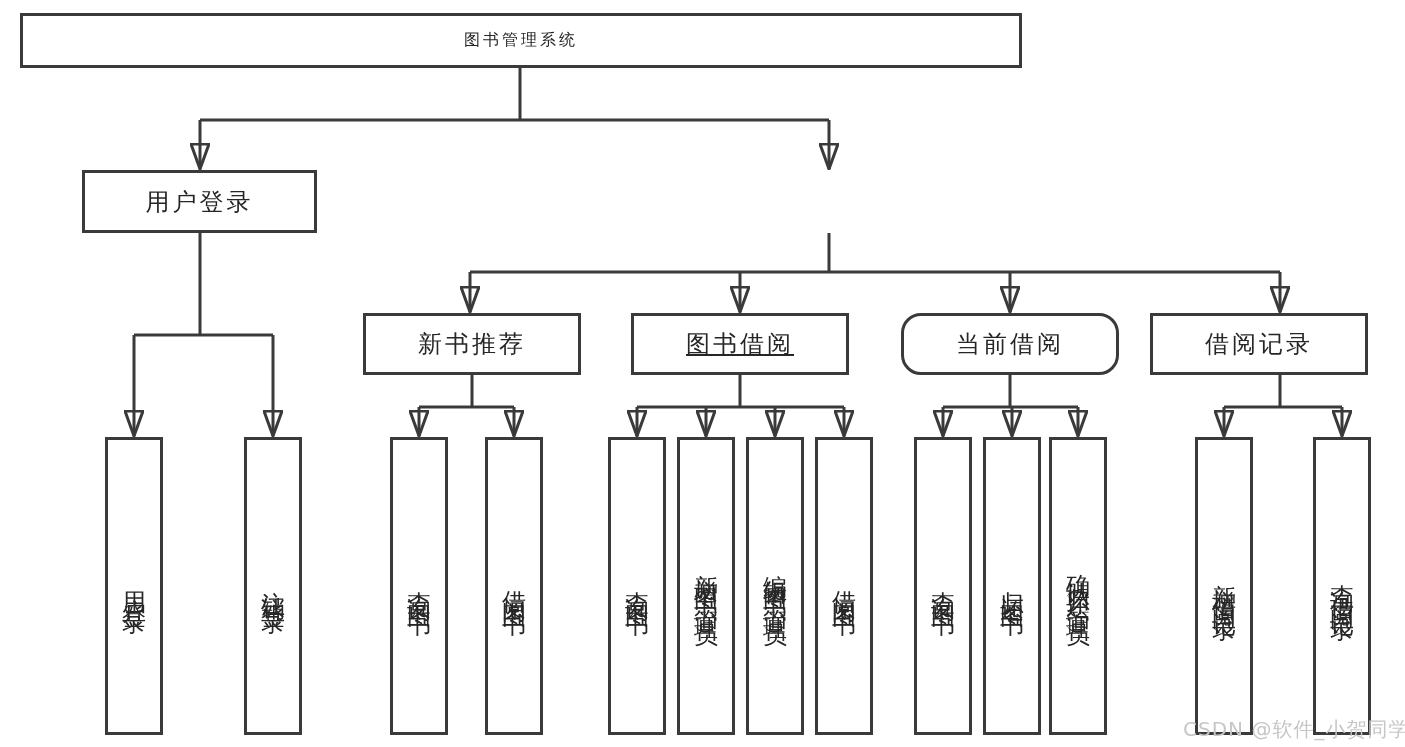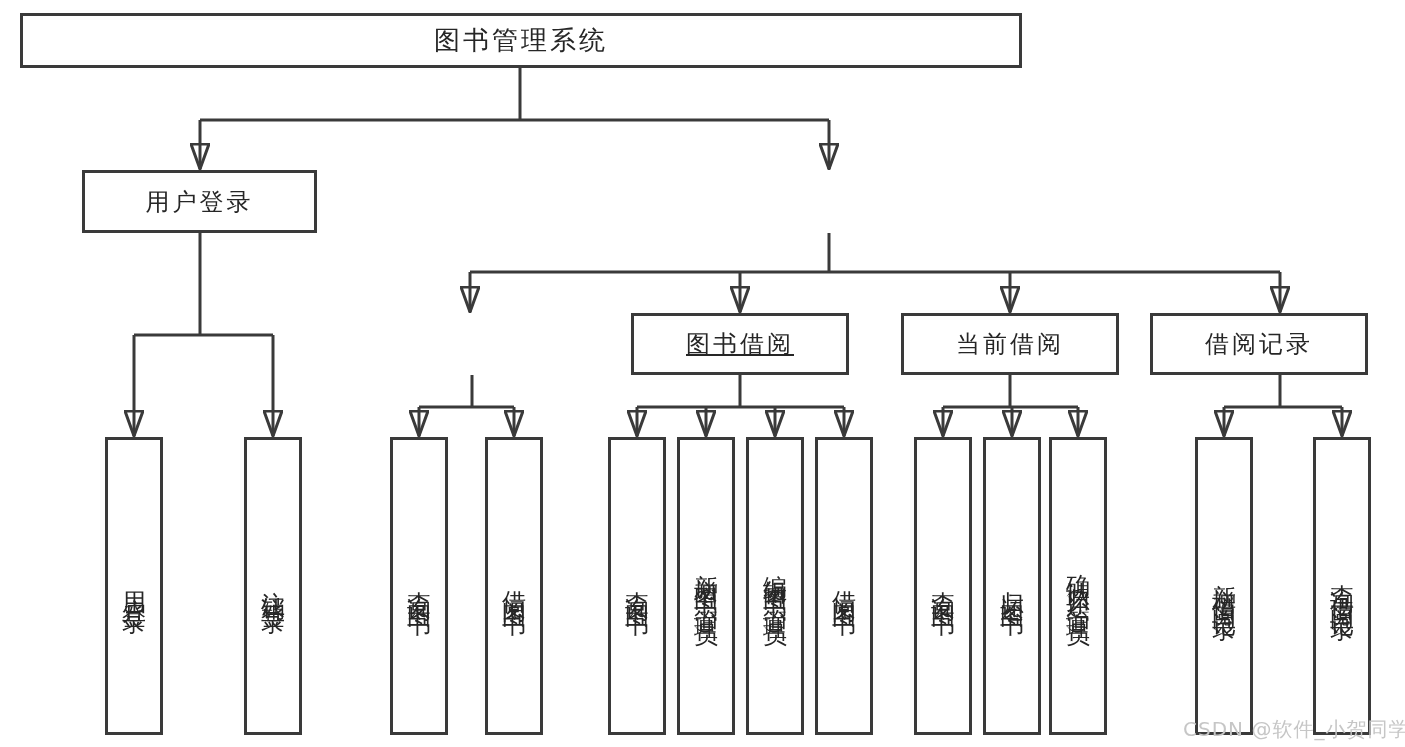--- a/index.html
+++ b/index.html
@@ -23,35 +23,35 @@
   .connectors line{stroke:var(--line);stroke-width:3;}
   .box{
     position:absolute;
     background:#fff;
     border:3px solid var(--border);
     box-sizing:border-box;
     display:flex;align-items:center;justify-content:center;
     text-align:center;
   }
   .h-label{font-size:24px;letter-spacing:3px;white-space:nowrap;}
-  .root-label{font-size:26px;letter-spacing:3px;white-space:nowrap;}
+  .root-label{font-size:16px;letter-spacing:3px;white-space:nowrap;}
   .leaf .v-label{
     writing-mode:vertical-rl;
     text-orientation:mixed;
     font-size:24px;
     letter-spacing:7px;
     line-height:1;
   }
   .root-box{left:20px;top:13px;width:1002px;height:55px;}
   .n-user-login{left:82px;top:170px;width:235px;height:63px;}
   .n-book-mgmt{left:712px;top:170px;width:234px;height:63px;}
   .lv3{top:313px;width:218px;height:62px;}
   .n-recommend{left:363px;}
   .n-borrow{left:631px;text-decoration:underline;}
-  .n-current{left:901px;}
+  .n-current{left:901px;border-radius:20px;}
   .n-records{left:1150px;}
   .leaf{top:437px;width:58px;height:298px;}
   .lf1{left:105px;}  .lf2{left:244px;}
   .lf3{left:390px;}  .lf4{left:485px;}
   .lf5{left:608px;}  .lf6{left:677px;}
   .lf7{left:746px;}  .lf8{left:815px;}
   .lf9{left:914px;}  .lf10{left:983px;}
   .lf11{left:1049px;}
   .lf12{left:1195px;} .lf13{left:1313px;}
   .watermark{
@@ -107,20 +107,23 @@
   </svg>
 
   <div class="box root-box">
     <span class="root-label">图书管理系统</span>
   </div>
 
   <div class="box n-user-login">
     <span class="h-label">用户登录</span>
   </div>
 
+  <div class="box lv3 n-recommend">
+    <span class="h-label">新书推荐</span>
+  </div>
   <div class="box lv3 n-borrow">
     <span class="h-label">图书借阅</span>
   </div>
   <div class="box lv3 n-current">
     <span class="h-label">当前借阅</span>
   </div>
   <div class="box lv3 n-records">
     <span class="h-label">借阅记录</span>
   </div>
 

